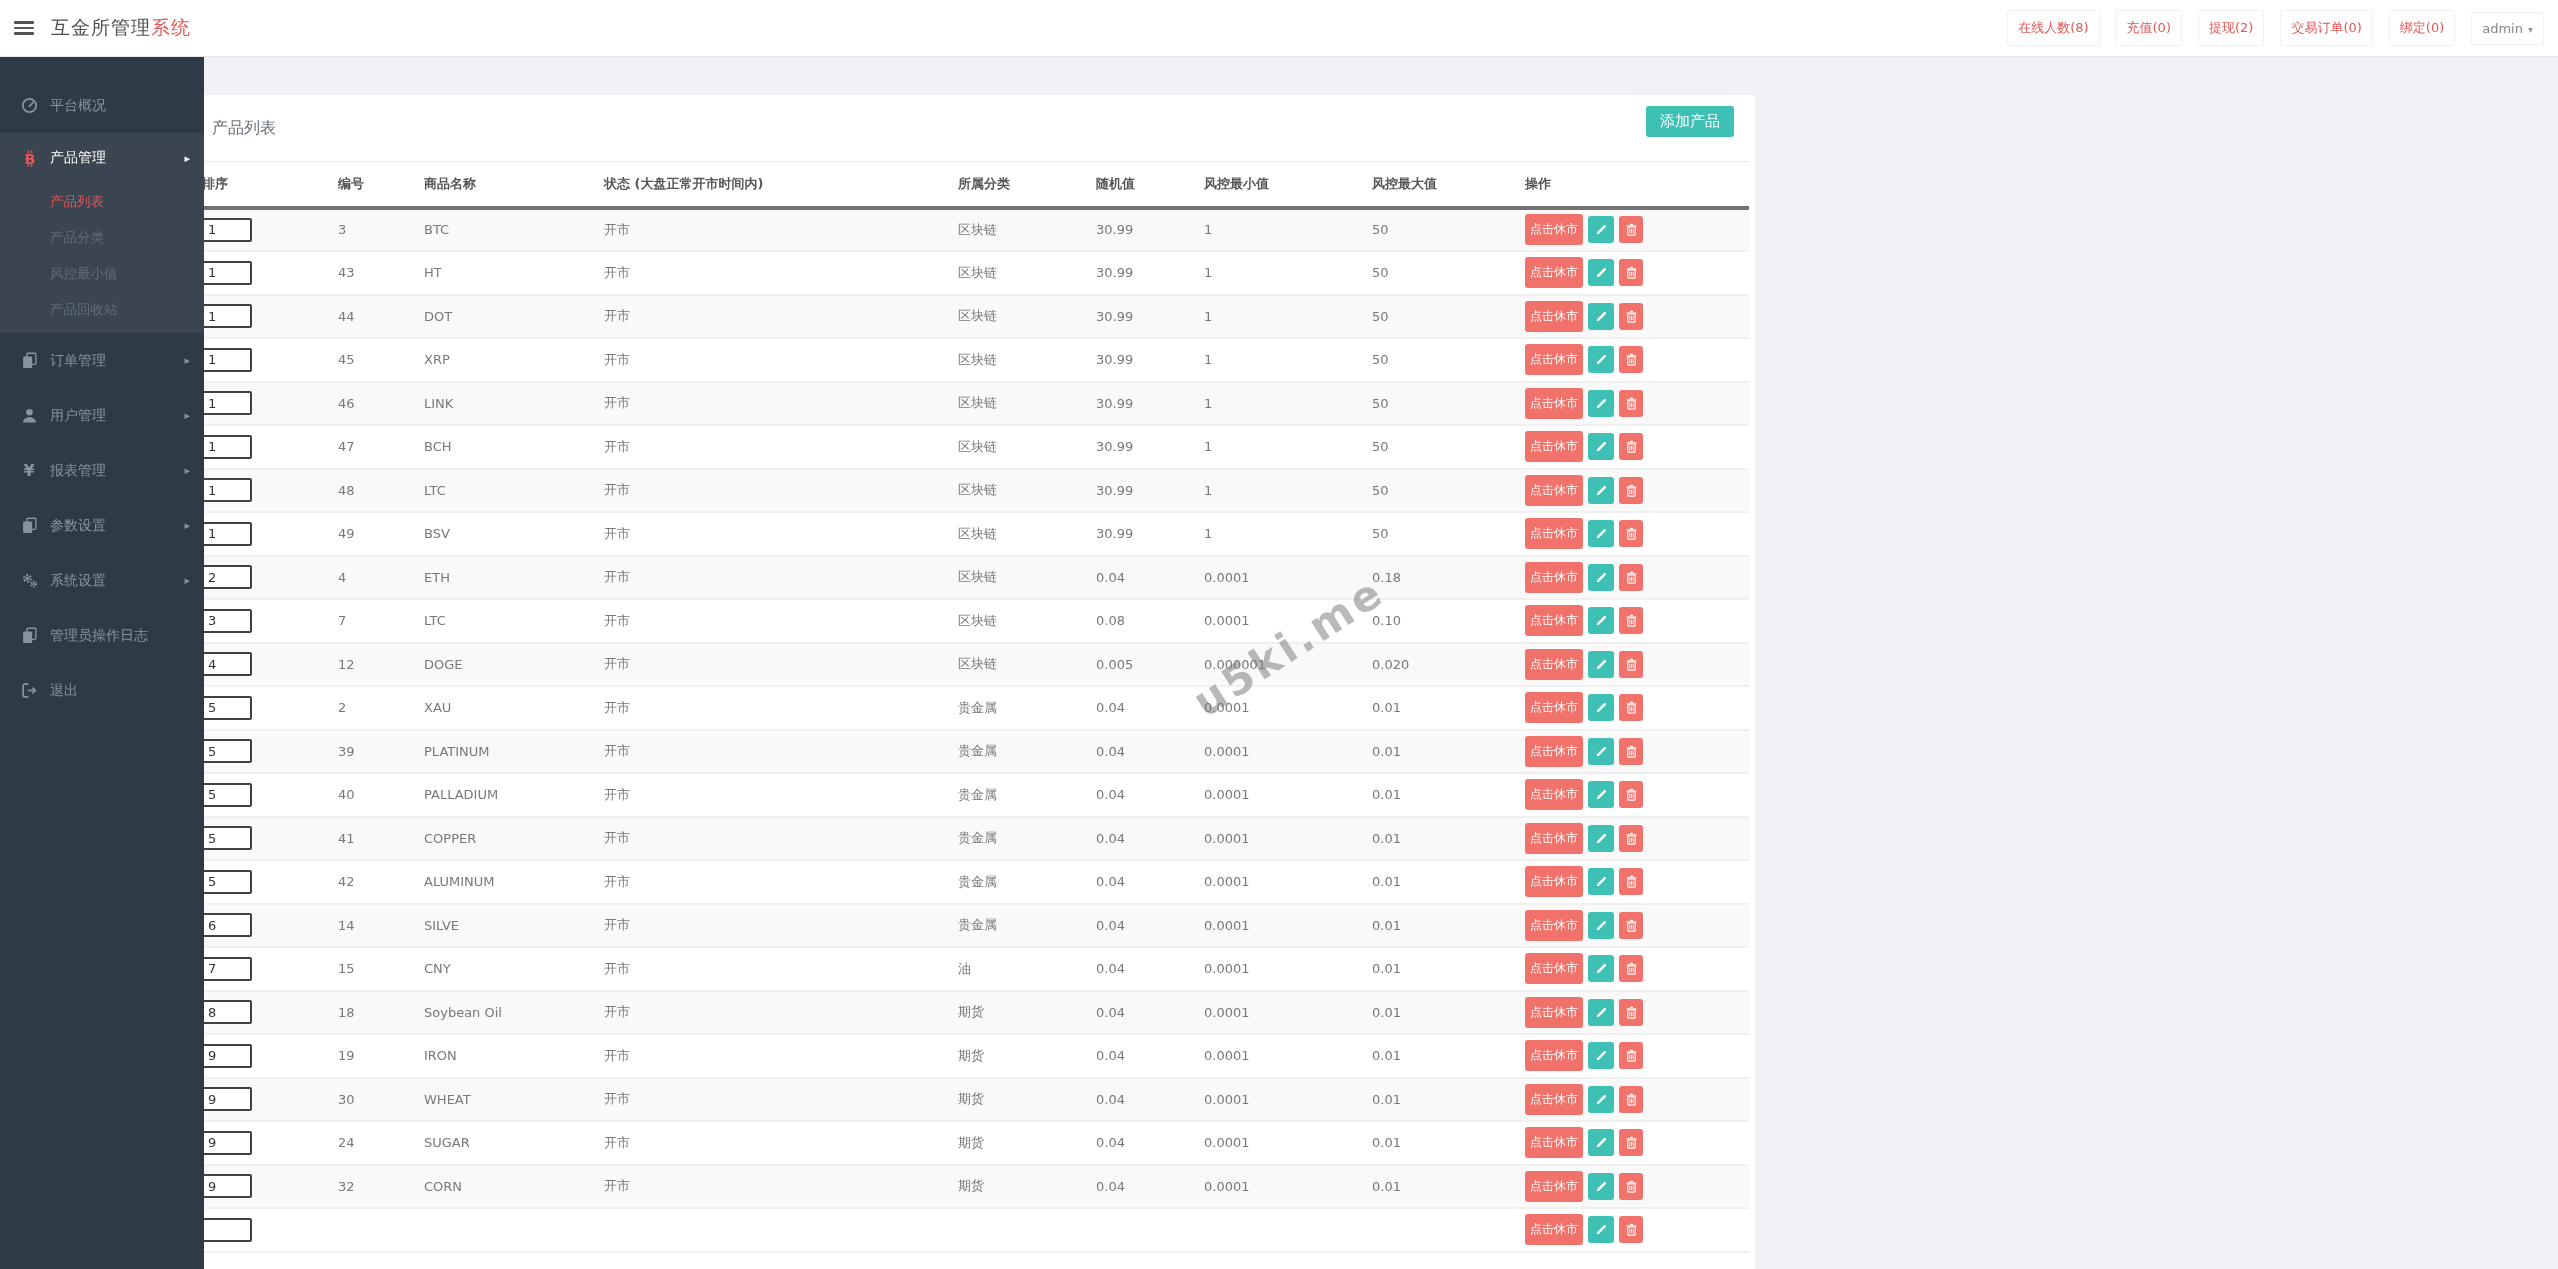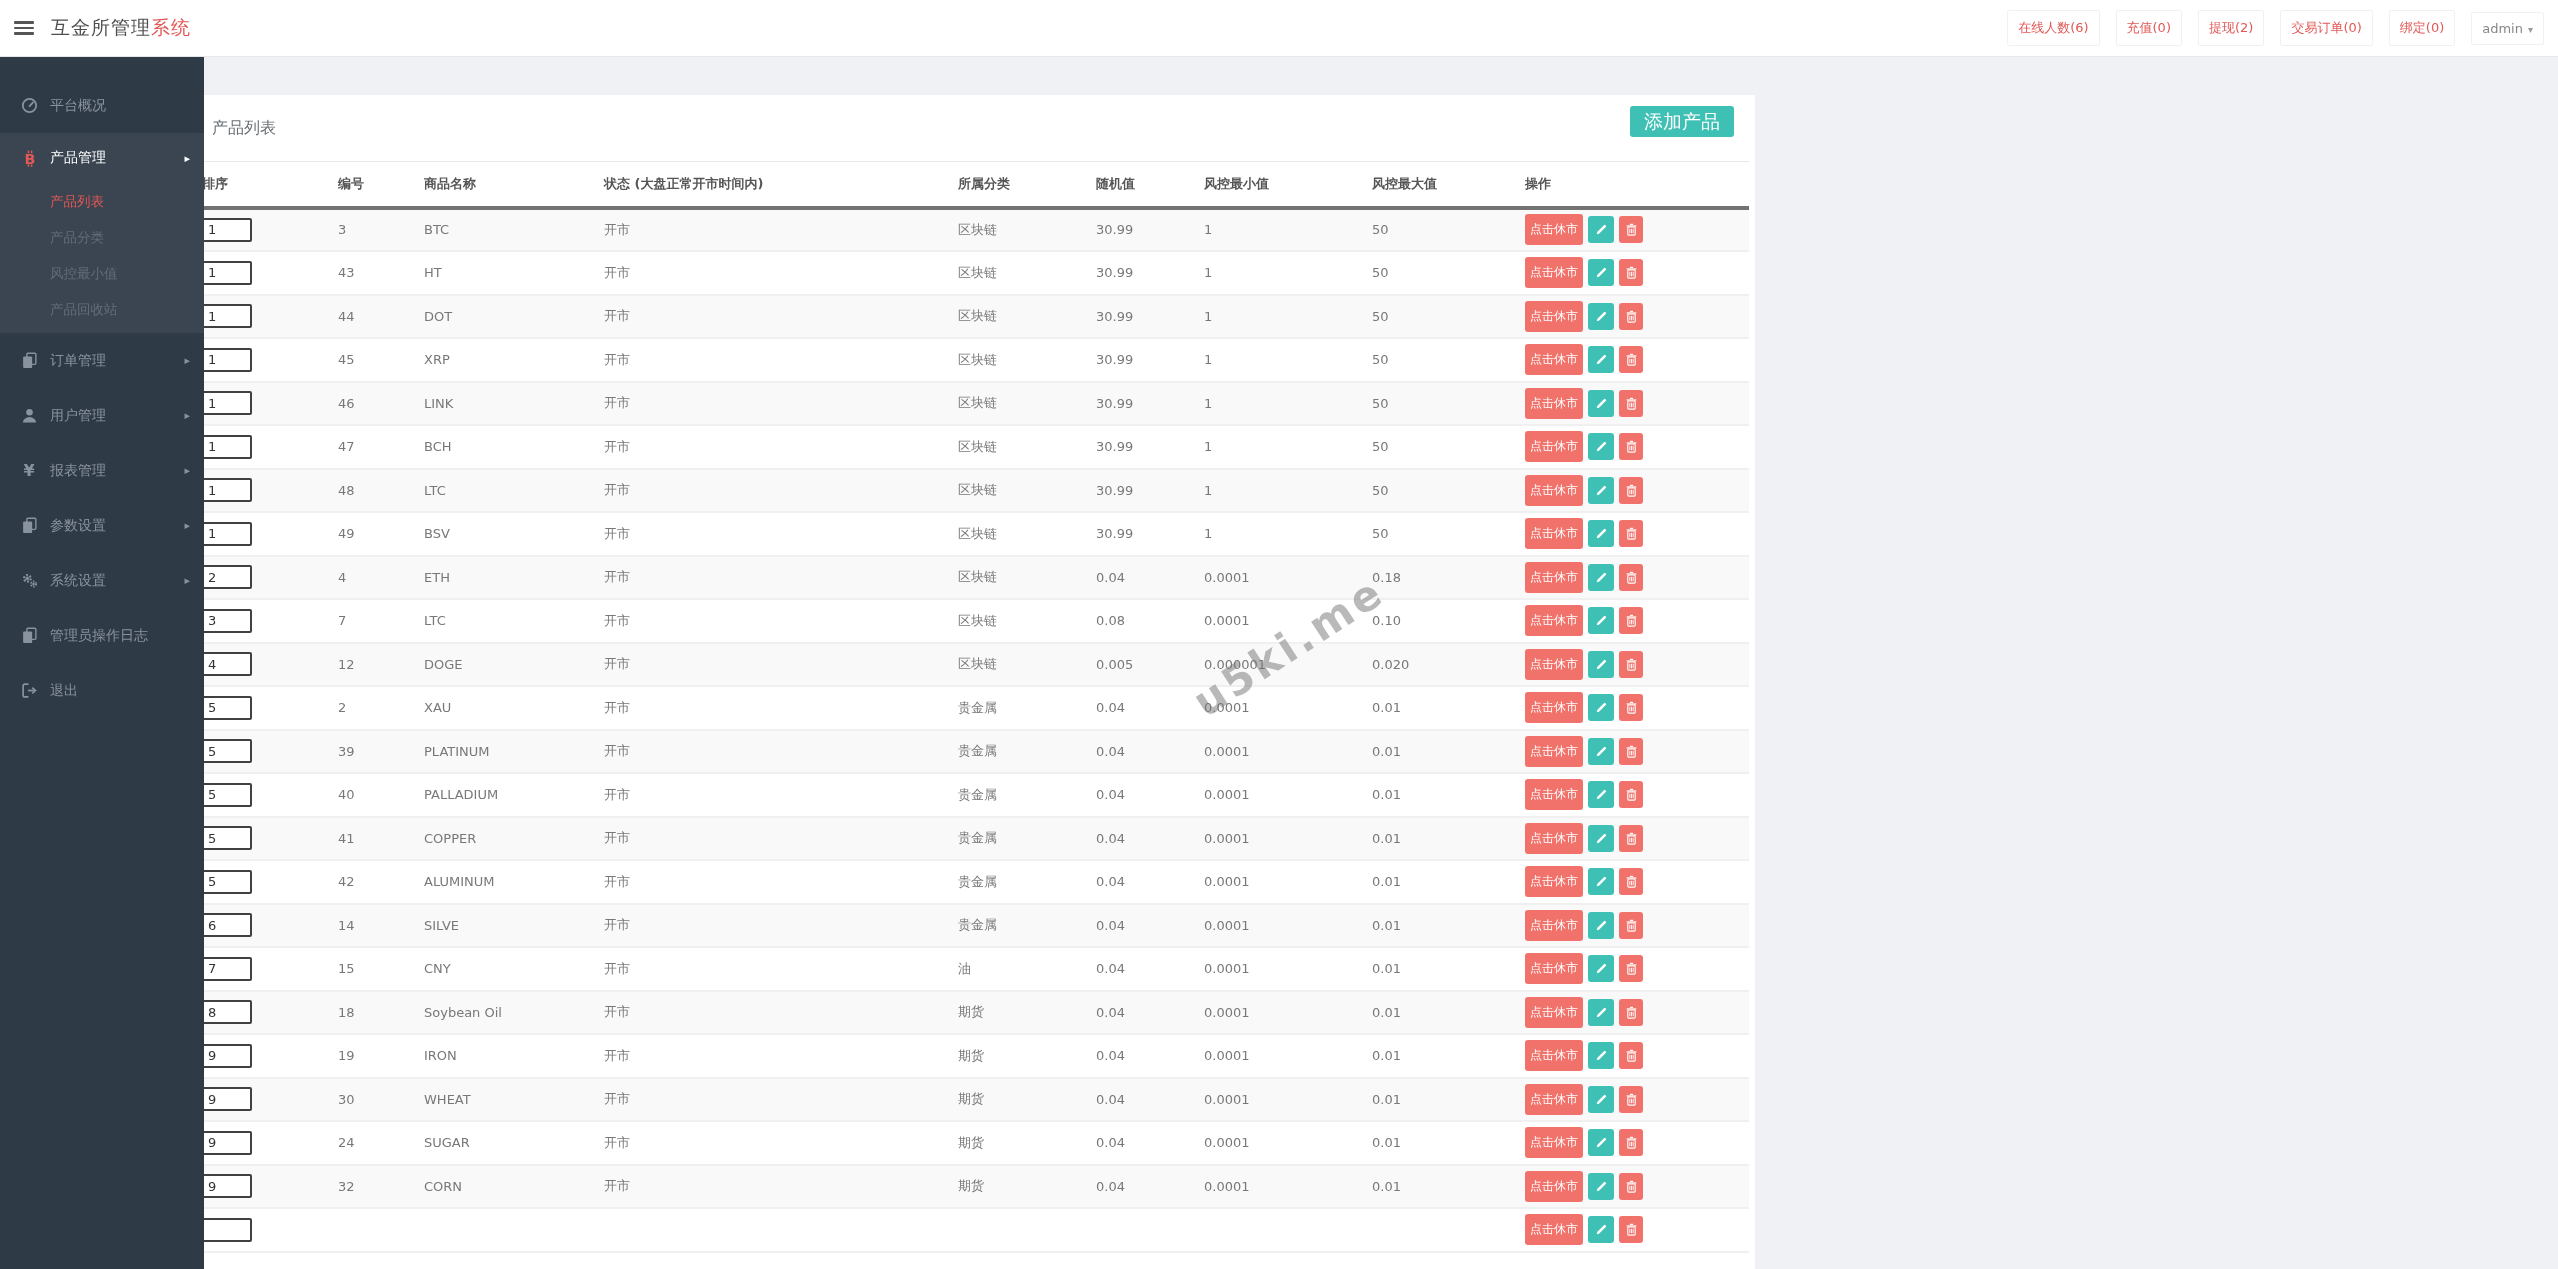--- a/index.html
+++ b/index.html
@@ -41,21 +41,21 @@
   .sub-item { height: 36px; line-height: 36px; padding-left: 50px; font-size: 13.5px; color: #636d7a; cursor: pointer; white-space: nowrap; }
   .sub-item.active { color: #e25856; }
 
   
   .content { position: absolute; top: 57px; left: 180px; width: 2378px; height: 1212px; padding: 38px 0 0 12px; }
   .card { width: 1563px; background: #ffffff; min-height: 1400px; padding: 0 6px; position: relative; }
   .card-head { height: 66px; position: relative; }
   .page-title { position: absolute; left: 14px; top: 23px; font-size: 16px; font-weight: 400; color: #6a7076; }
   .btn-add {
     position: absolute; right: 15px; top: 11px; height: 31px; padding: 0 14px;
-    background: #3fc0b4; color: #fff; border: none; border-radius: 3px; font-size: 19px; cursor: pointer;
+    background: #3fc0b4; color: #fff; border: none; border-radius: 3px; font-size: 15px; cursor: pointer;
     font-family: inherit;
   }
 
   
   table { width: 100%; border-collapse: collapse; table-layout: fixed; }
   thead th {
     height: 46px; text-align: left; font-size: 13px; color: #565656; font-weight: 700;
     border-top: 1px solid #e9e9e9; border-bottom: 4px solid #737373; padding: 0 4px; white-space: nowrap;
   }
   tbody td { height: 43.5px; font-size: 13px; color: #787878; padding: 0 4px; border-bottom: 2px solid #f0f0f0; white-space: nowrap; }
@@ -88,21 +88,21 @@
 <header class="topbar">
   <div class="hamburger">
       <span></span>
       <span></span>
       <span></span>
     </div>
   <div class="brand">
     <span>互金所管理</span><span class="accent">系统</span>
   </div>
   <nav class="top-links">
-    <a class="tlink">在线人数(6)</a>
+    <a class="tlink">在线人数(8)</a>
     <a class="tlink">充值(0)</a>
     <a class="tlink">提现(2)</a>
     <a class="tlink">交易订单(0)</a>
     <a class="tlink">绑定(0)</a>
     <a class="tlink admin"><span>admin</span><span class="caret">▾</span></a>
   </nav>
 </header>
 
 <aside class="sidebar">
   <div class="side-item">

